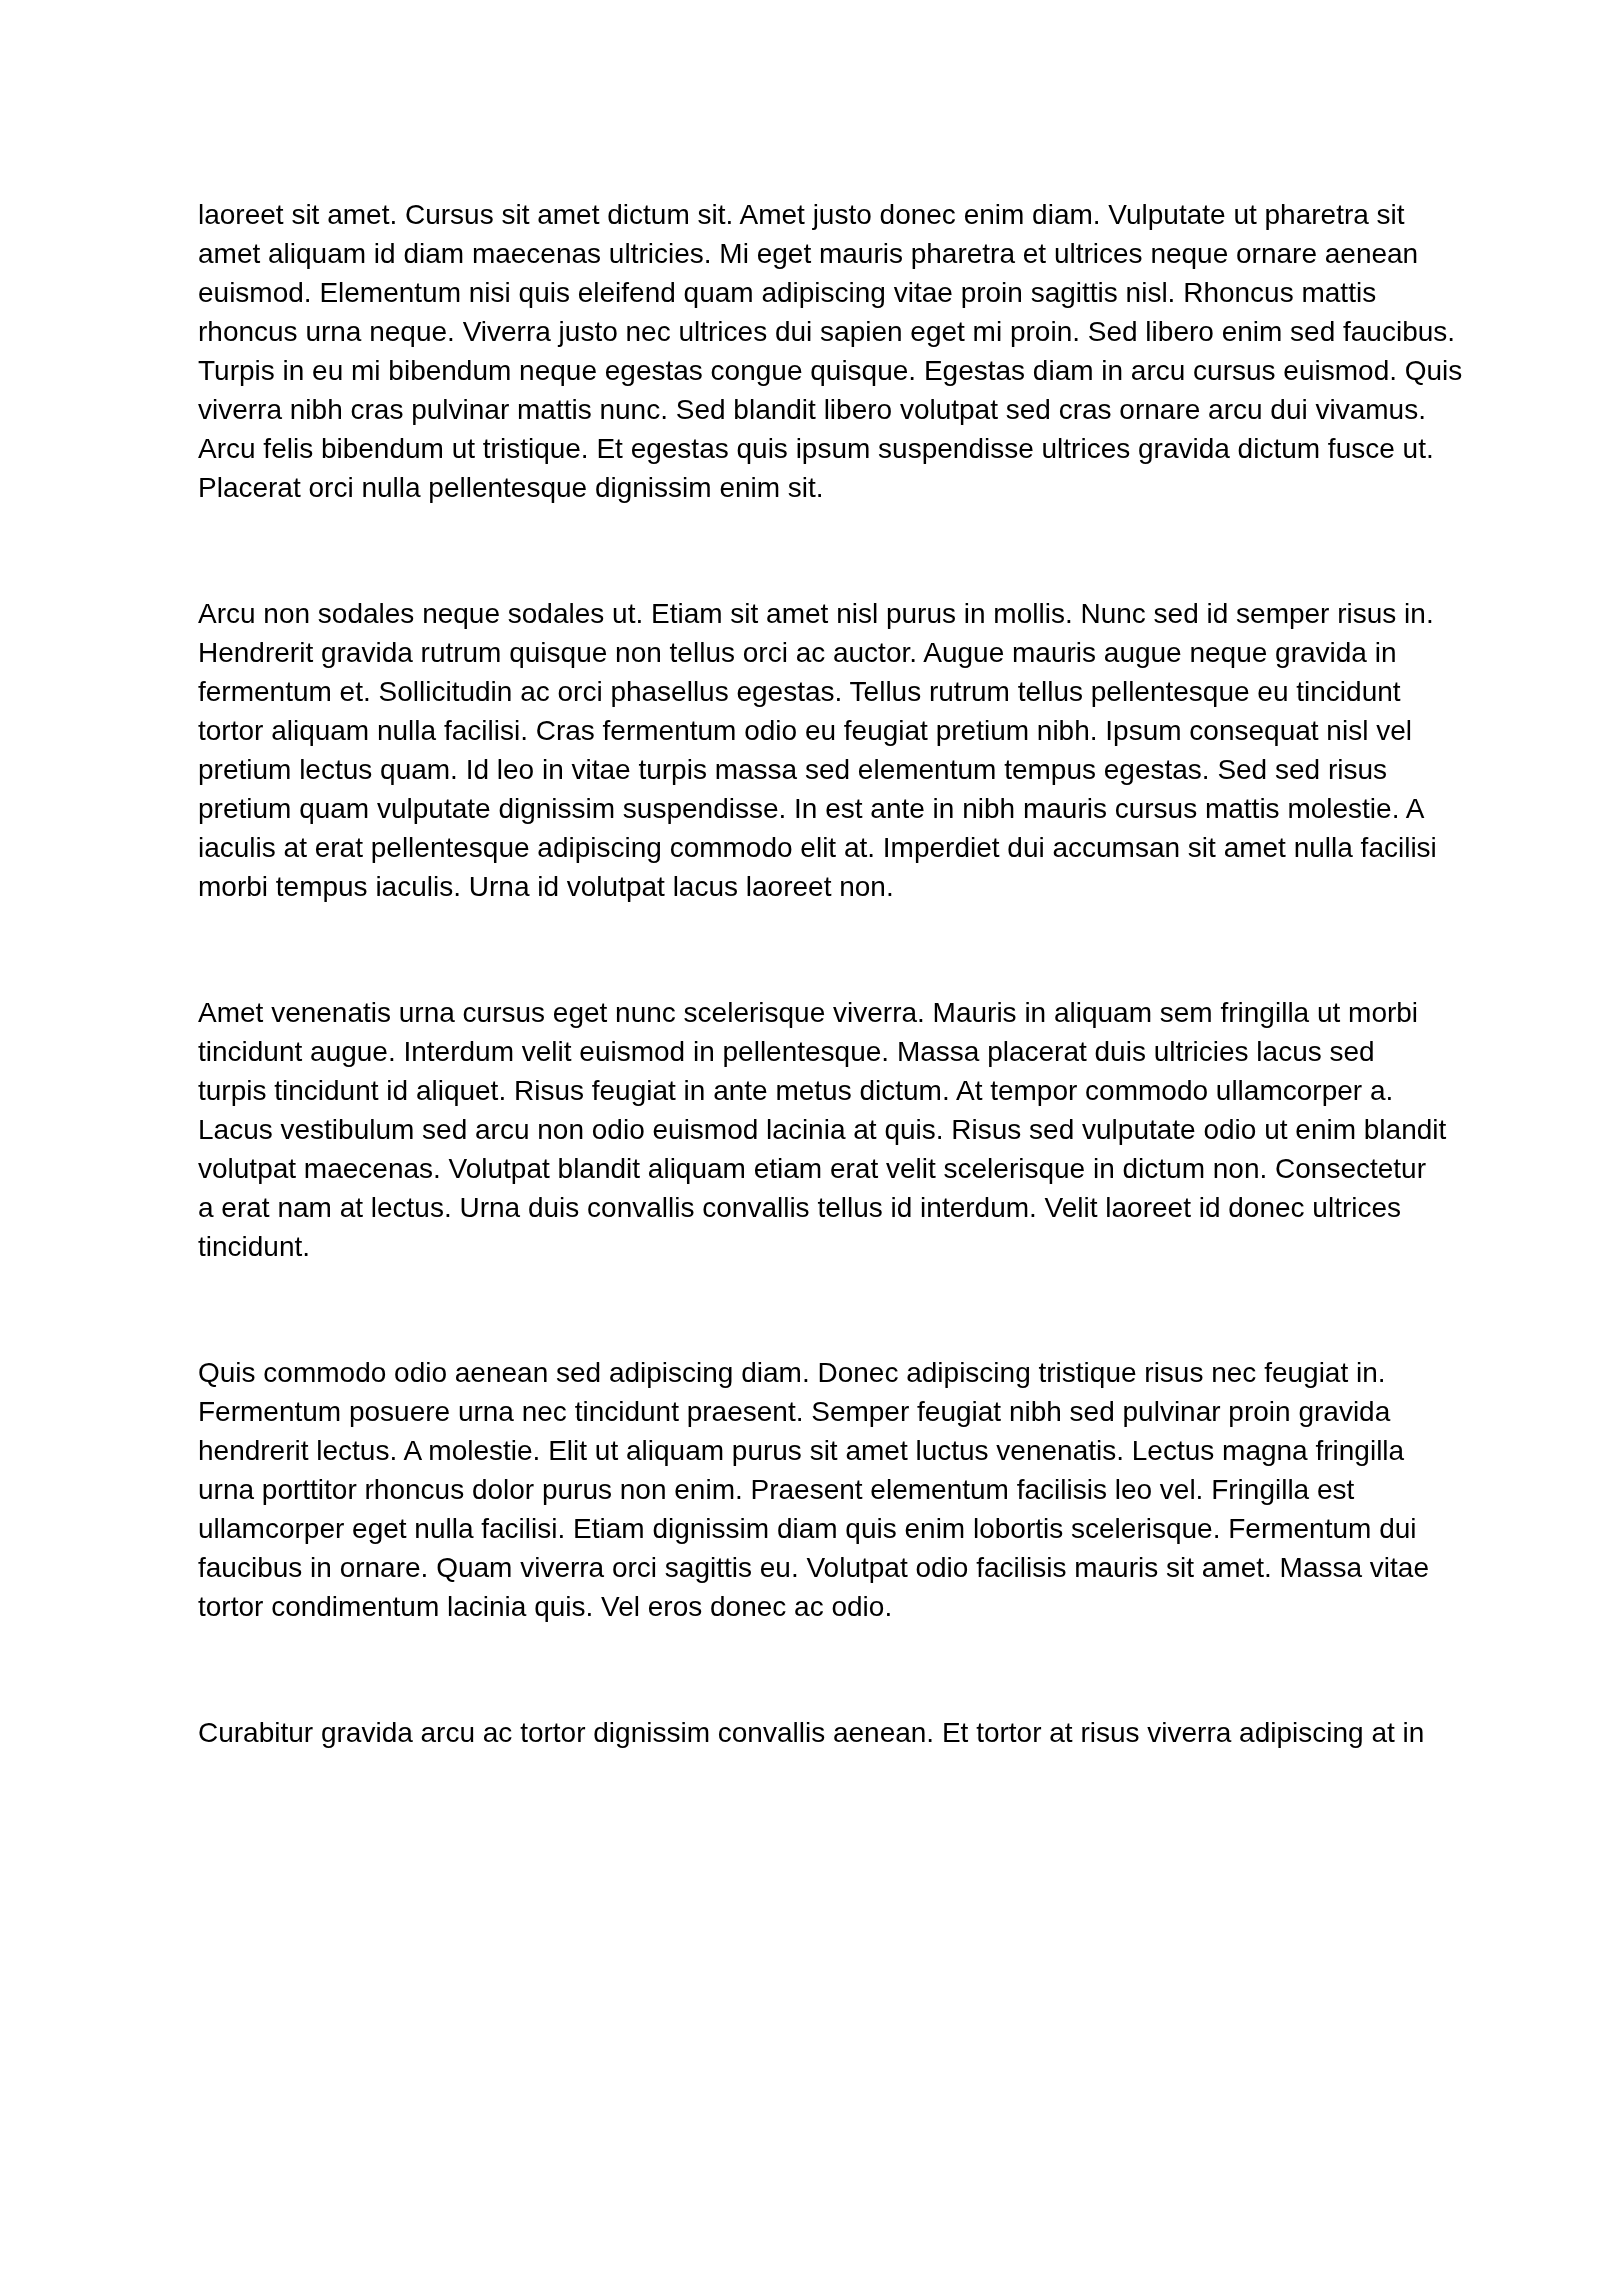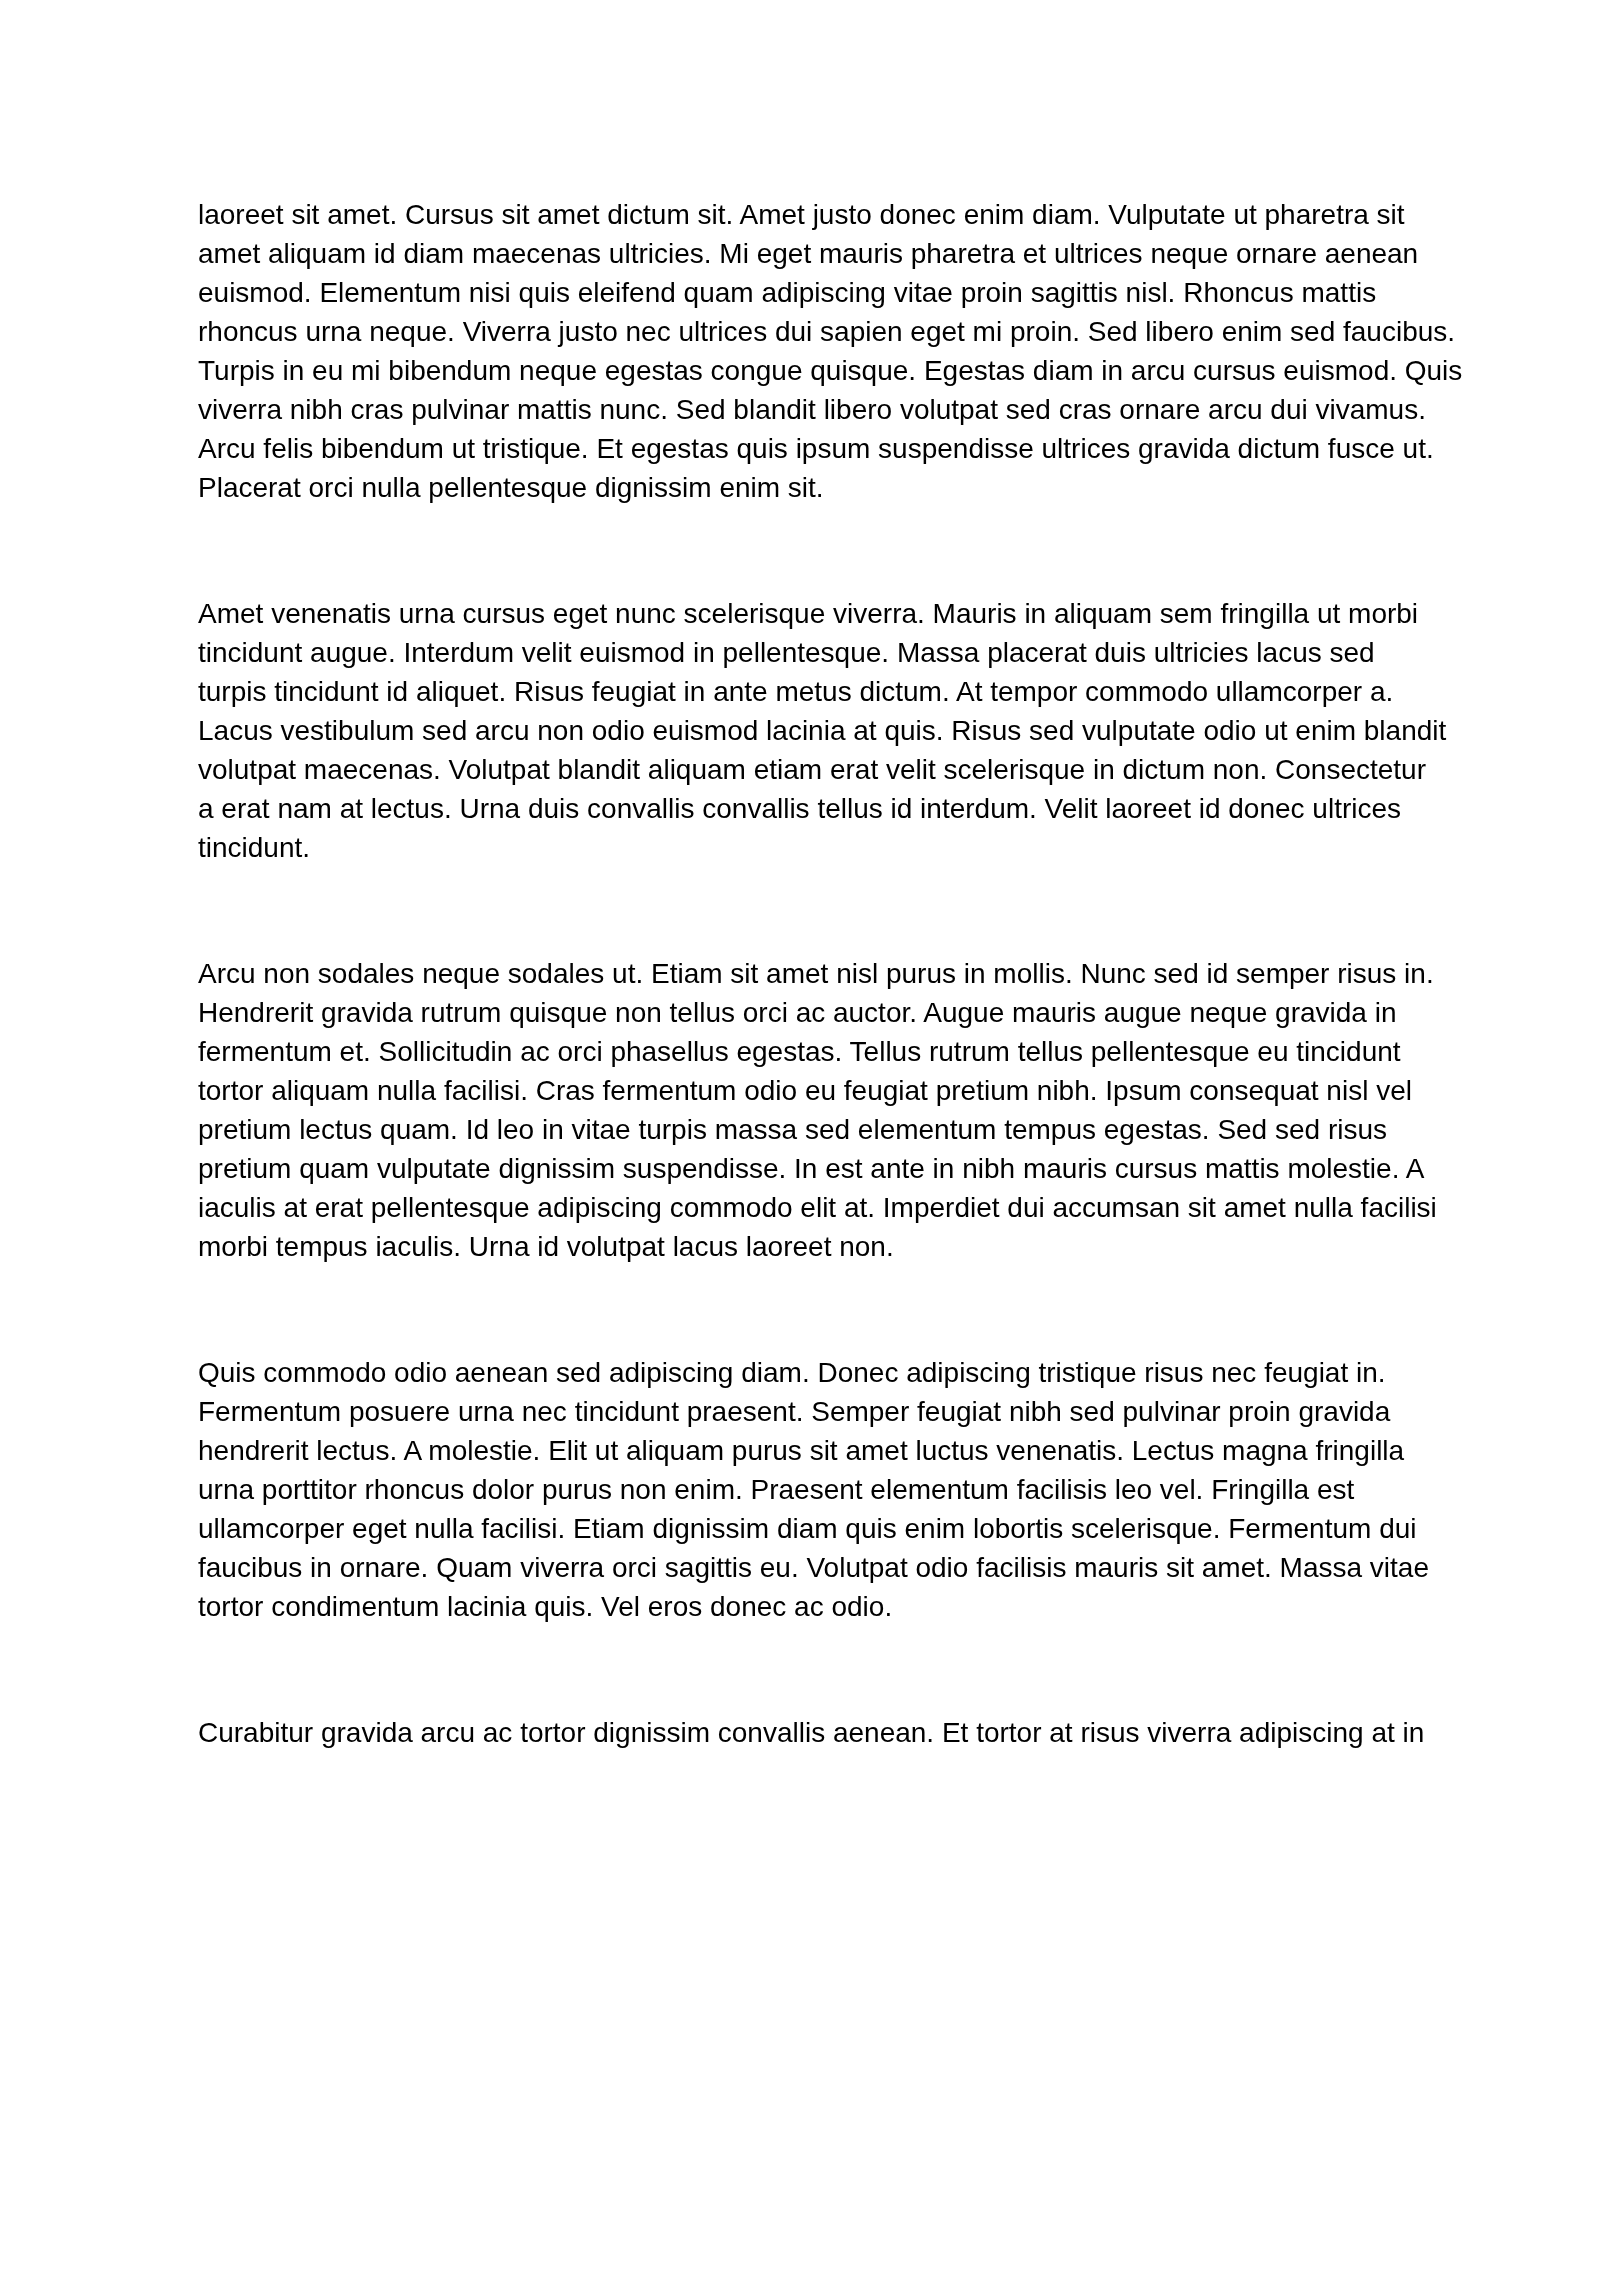--- a/index.html
+++ b/index.html
@@ -38,35 +38,35 @@
 <div class="page">
   <div class="content">
     <p class="para">laoreet sit amet. Cursus sit amet dictum sit. Amet justo donec enim diam. Vulputate ut pharetra sit
 amet aliquam id diam maecenas ultricies. Mi eget mauris pharetra et ultrices neque ornare aenean
 euismod. Elementum nisi quis eleifend quam adipiscing vitae proin sagittis nisl. Rhoncus mattis
 rhoncus urna neque. Viverra justo nec ultrices dui sapien eget mi proin. Sed libero enim sed faucibus.
 Turpis in eu mi bibendum neque egestas congue quisque. Egestas diam in arcu cursus euismod. Quis
 viverra nibh cras pulvinar mattis nunc. Sed blandit libero volutpat sed cras ornare arcu dui vivamus.
 Arcu felis bibendum ut tristique. Et egestas quis ipsum suspendisse ultrices gravida dictum fusce ut.
 Placerat orci nulla pellentesque dignissim enim sit.</p>
-    <p class="para">Amet venenatis urna cursus eget nunc scelerisque viverra. Mauris in aliquam sem fringilla ut morbi
-tincidunt augue. Interdum velit euismod in pellentesque. Massa placerat duis ultricies lacus sed
-turpis tincidunt id aliquet. Risus feugiat in ante metus dictum. At tempor commodo ullamcorper a.
-Lacus vestibulum sed arcu non odio euismod lacinia at quis. Risus sed vulputate odio ut enim blandit
-volutpat maecenas. Volutpat blandit aliquam etiam erat velit scelerisque in dictum non. Consectetur
-a erat nam at lectus. Urna duis convallis convallis tellus id interdum. Velit laoreet id donec ultrices
-tincidunt.</p>
     <p class="para">Arcu non sodales neque sodales ut. Etiam sit amet nisl purus in mollis. Nunc sed id semper risus in.
 Hendrerit gravida rutrum quisque non tellus orci ac auctor. Augue mauris augue neque gravida in
 fermentum et. Sollicitudin ac orci phasellus egestas. Tellus rutrum tellus pellentesque eu tincidunt
 tortor aliquam nulla facilisi. Cras fermentum odio eu feugiat pretium nibh. Ipsum consequat nisl vel
 pretium lectus quam. Id leo in vitae turpis massa sed elementum tempus egestas. Sed sed risus
 pretium quam vulputate dignissim suspendisse. In est ante in nibh mauris cursus mattis molestie. A
 iaculis at erat pellentesque adipiscing commodo elit at. Imperdiet dui accumsan sit amet nulla facilisi
 morbi tempus iaculis. Urna id volutpat lacus laoreet non.</p>
+    <p class="para">Amet venenatis urna cursus eget nunc scelerisque viverra. Mauris in aliquam sem fringilla ut morbi
+tincidunt augue. Interdum velit euismod in pellentesque. Massa placerat duis ultricies lacus sed
+turpis tincidunt id aliquet. Risus feugiat in ante metus dictum. At tempor commodo ullamcorper a.
+Lacus vestibulum sed arcu non odio euismod lacinia at quis. Risus sed vulputate odio ut enim blandit
+volutpat maecenas. Volutpat blandit aliquam etiam erat velit scelerisque in dictum non. Consectetur
+a erat nam at lectus. Urna duis convallis convallis tellus id interdum. Velit laoreet id donec ultrices
+tincidunt.</p>
     <p class="para">Quis commodo odio aenean sed adipiscing diam. Donec adipiscing tristique risus nec feugiat in.
 Fermentum posuere urna nec tincidunt praesent. Semper feugiat nibh sed pulvinar proin gravida
 hendrerit lectus. A molestie. Elit ut aliquam purus sit amet luctus venenatis. Lectus magna fringilla
 urna porttitor rhoncus dolor purus non enim. Praesent elementum facilisis leo vel. Fringilla est
 ullamcorper eget nulla facilisi. Etiam dignissim diam quis enim lobortis scelerisque. Fermentum dui
 faucibus in ornare. Quam viverra orci sagittis eu. Volutpat odio facilisis mauris sit amet. Massa vitae
 tortor condimentum lacinia quis. Vel eros donec ac odio.</p>
     <p class="para">Curabitur gravida arcu ac tortor dignissim convallis aenean. Et tortor at risus viverra adipiscing at in
 tellus. Integer feugiat scelerisque varius morbi enim nunc. Faucibus a pellentesque sit amet porttitor
 eget dolor. Morbi non arcu risus quis. Varius quam quisque id diam. Vel quam elementum pulvinar

